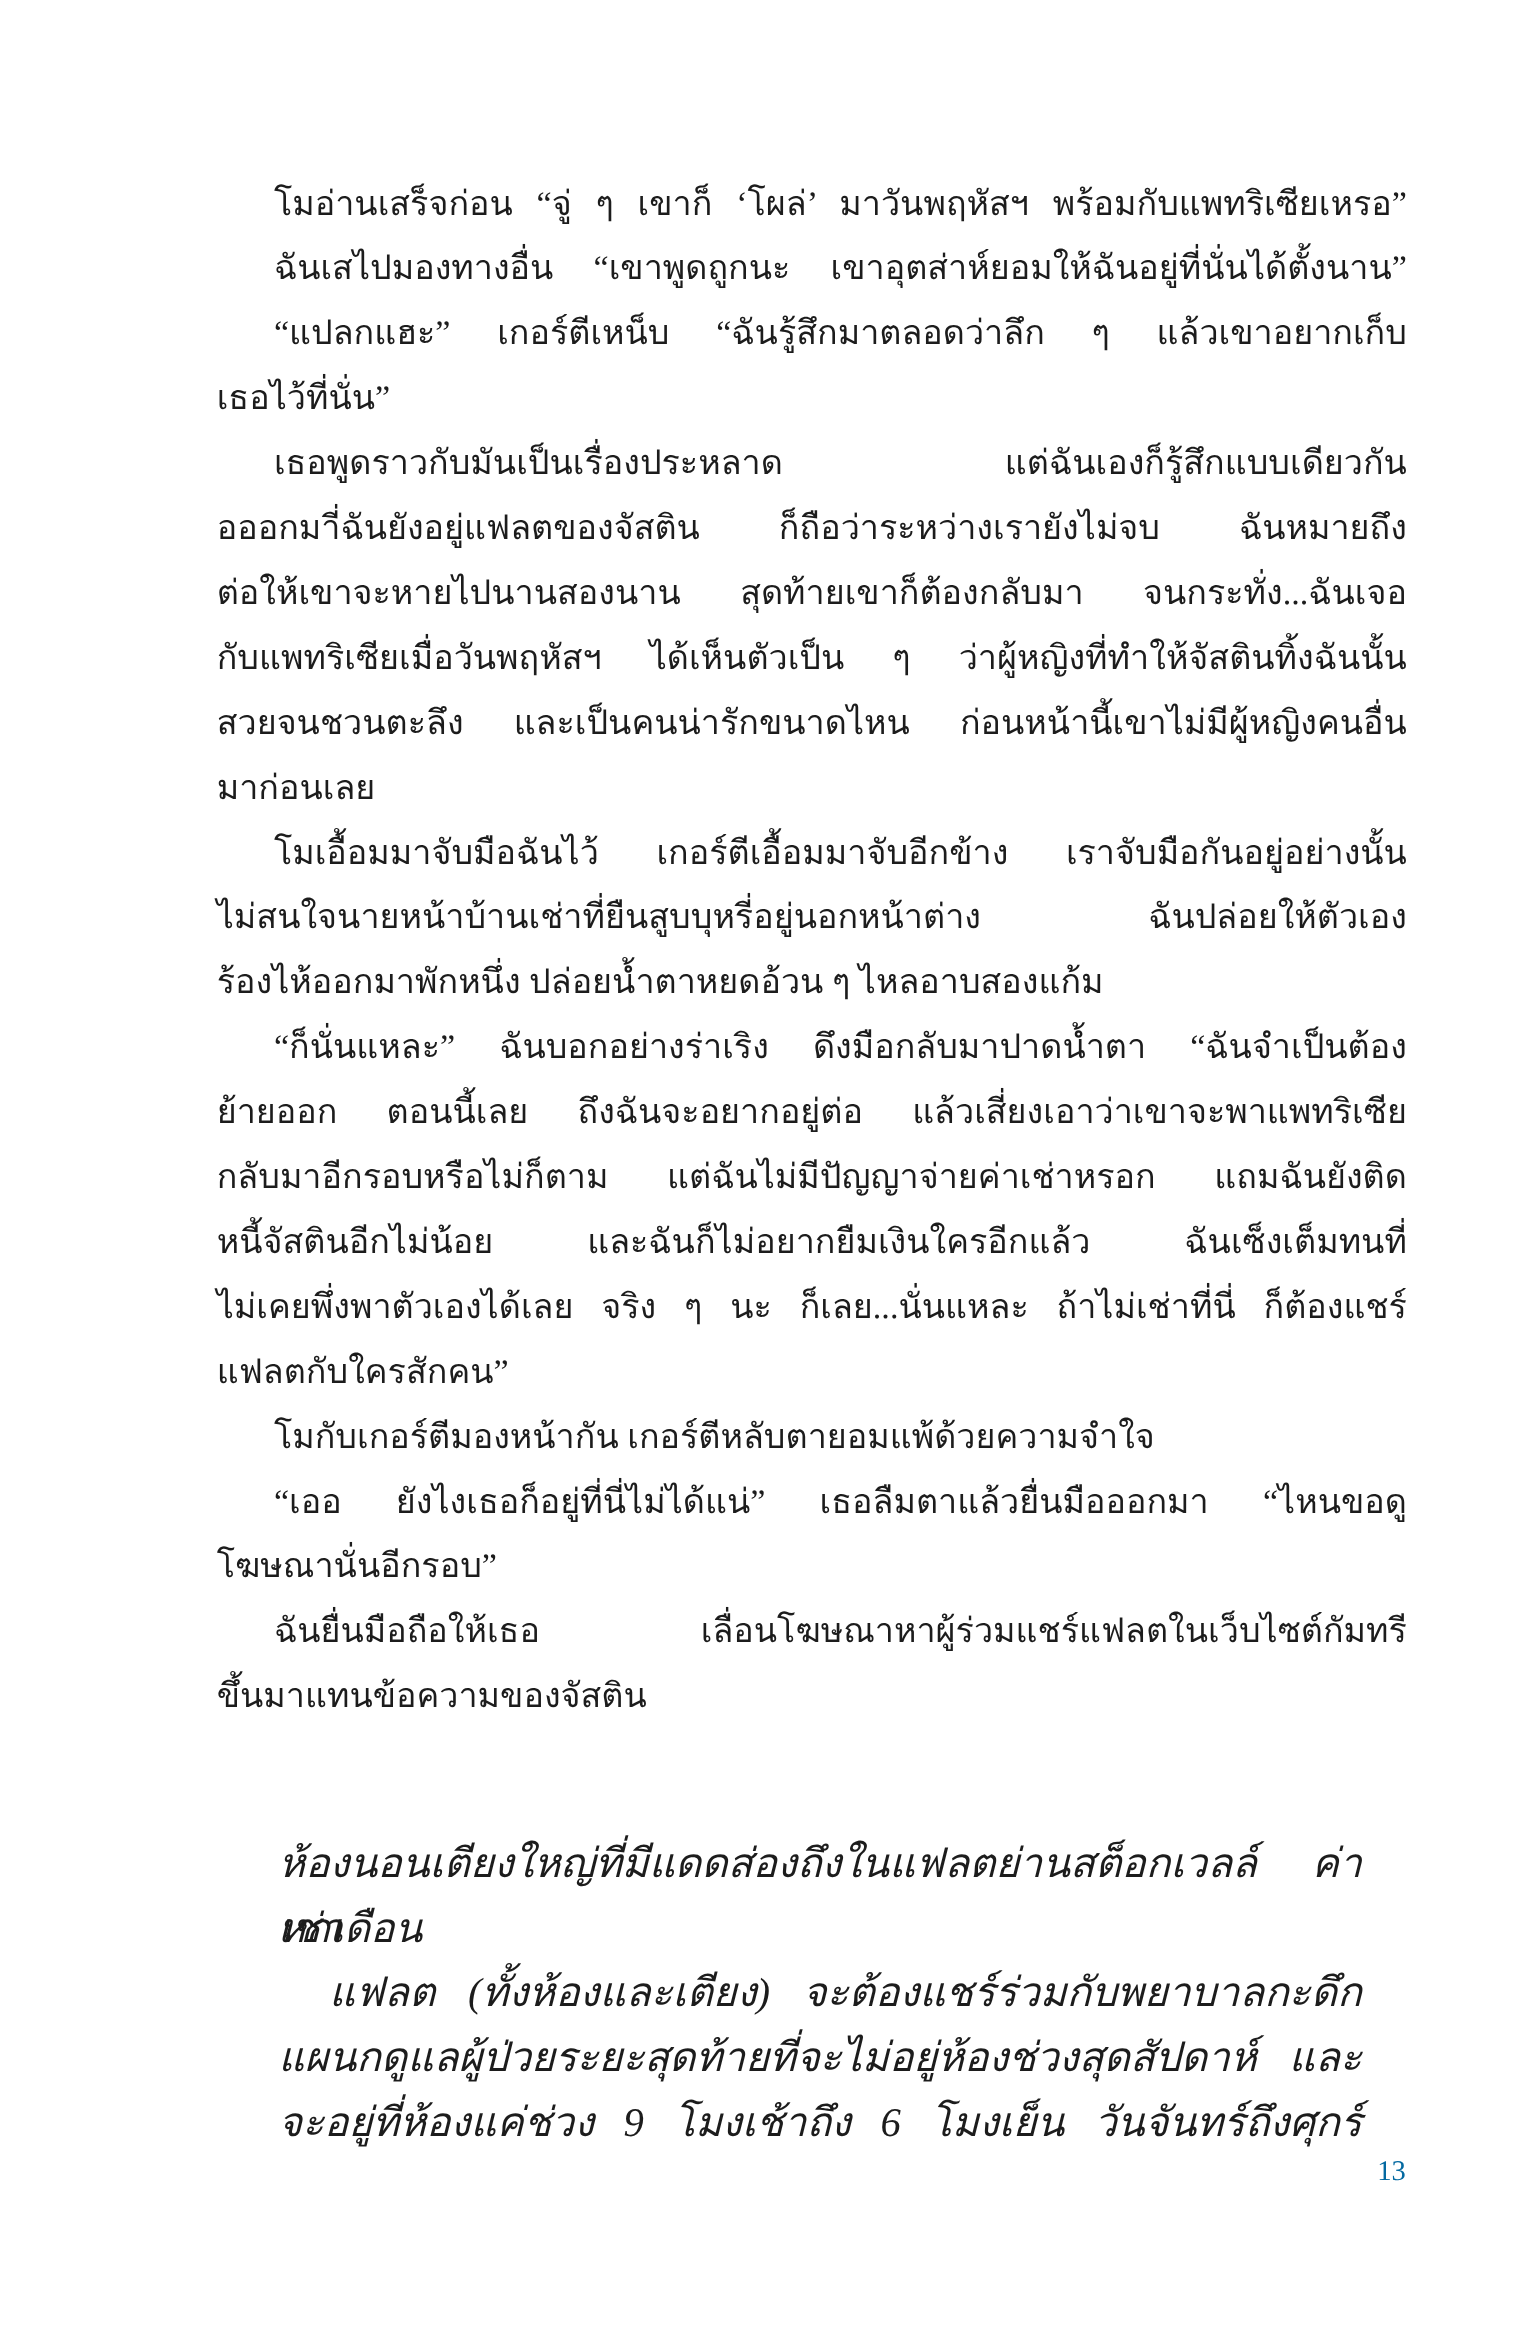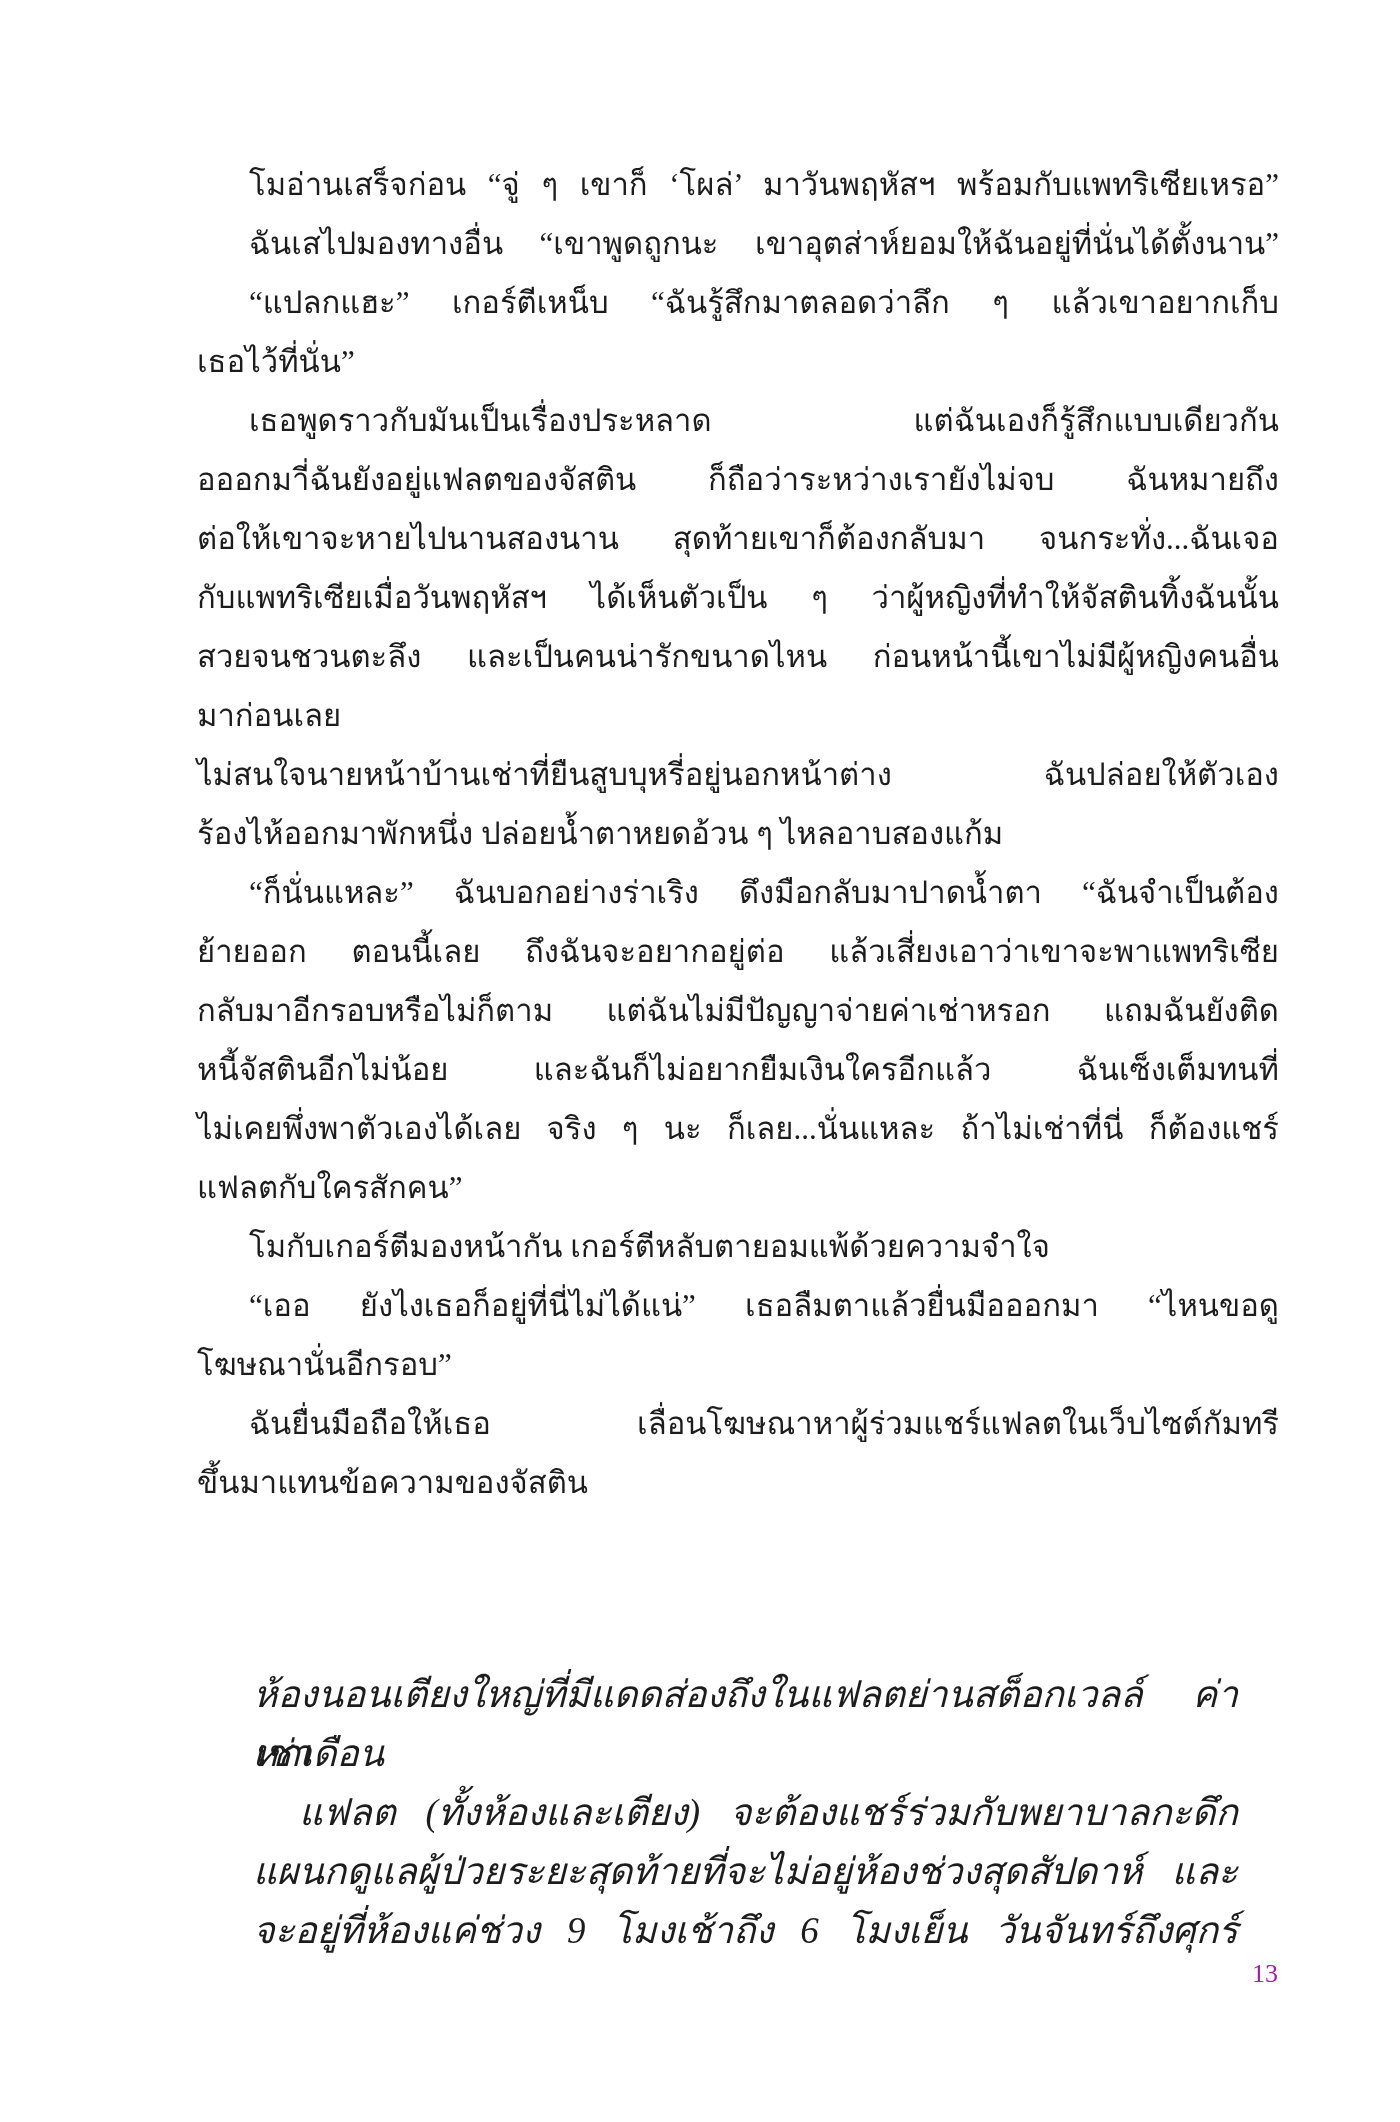--- a/index.html
+++ b/index.html
@@ -50,38 +50,39 @@
   .advert .line.indent {
     padding-left: 46px;
   }
   .page-number {
     position: absolute;
     right: 122px;
     top: 1958px;
     font-size: 26px;
     line-height: 32px;
     font-style: normal;
-    color: #a21caf;
+    color: #0369a1;
   }
 </style>
 </head>
 <body>
 
 <div class="page">
   <div class="body-text" id="body-text">
       <div class="line indent fill">โมอ่านเสร็จก่อน “จู่ ๆ เขาก็ ‘โผล่’ มาวันพฤหัสฯ พร้อมกับแพทริเซียเหรอ”</div>
       <div class="line indent fill">ฉันเสไปมองทางอื่น “เขาพูดถูกนะ เขาอุตส่าห์ยอมให้ฉันอยู่ที่นั่นได้ตั้งนาน”</div>
       <div class="line indent fill">“แปลกแฮะ” เกอร์ตีเหน็บ “ฉันรู้สึกมาตลอดว่าลึก ๆ แล้วเขาอยากเก็บ</div>
       <div class="line">เธอไว้ที่นั่น”</div>
       <div class="line indent fill">เธอพูดราวกับมันเป็นเรื่องประหลาด แต่ฉันเองก็รู้สึกแบบเดียวกัน</div>
       <div class="line fill">อออกมาี่ฉันยังอยู่แฟลตของจัสติน ก็ถือว่าระหว่างเรายังไม่จบ ฉันหมายถึง</div>
       <div class="line fill">ต่อให้เขาจะหายไปนานสองนาน สุดท้ายเขาก็ต้องกลับมา จนกระทั่ง...ฉันเจอ</div>
       <div class="line fill">กับแพทริเซียเมื่อวันพฤหัสฯ ได้เห็นตัวเป็น ๆ ว่าผู้หญิงที่ทำให้จัสตินทิ้งฉันนั้น</div>
       <div class="line fill">สวยจนชวนตะลึง และเป็นคนน่ารักขนาดไหน ก่อนหน้านี้เขาไม่มีผู้หญิงคนอื่น</div>
       <div class="line">มาก่อนเลย</div>
+      <div class="line indent fill">โมเอื้อมมาจับมือฉันไว้ เกอร์ตีเอื้อมมาจับอีกข้าง เราจับมือกันอยู่อย่างนั้น</div>
       <div class="line fill">ไม่สนใจนายหน้าบ้านเช่าที่ยืนสูบบุหรี่อยู่นอกหน้าต่าง ฉันปล่อยให้ตัวเอง</div>
       <div class="line">ร้องไห้ออกมาพักหนึ่ง ปล่อยน้ำตาหยดอ้วน ๆ ไหลอาบสองแก้ม</div>
       <div class="line indent fill">“ก็นั่นแหละ” ฉันบอกอย่างร่าเริง ดึงมือกลับมาปาดน้ำตา “ฉันจำเป็นต้อง</div>
       <div class="line fill">ย้ายออก ตอนนี้เลย ถึงฉันจะอยากอยู่ต่อ แล้วเสี่ยงเอาว่าเขาจะพาแพทริเซีย</div>
       <div class="line fill">กลับมาอีกรอบหรือไม่ก็ตาม แต่ฉันไม่มีปัญญาจ่ายค่าเช่าหรอก แถมฉันยังติด</div>
       <div class="line fill">หนี้จัสตินอีกไม่น้อย และฉันก็ไม่อยากยืมเงินใครอีกแล้ว ฉันเซ็งเต็มทนที่</div>
       <div class="line fill">ไม่เคยพึ่งพาตัวเองได้เลย จริง ๆ นะ ก็เลย...นั่นแหละ ถ้าไม่เช่าที่นี่ ก็ต้องแชร์</div>
       <div class="line">แฟลตกับใครสักคน”</div>
       <div class="line indent">โมกับเกอร์ตีมองหน้ากัน เกอร์ตีหลับตายอมแพ้ด้วยความจำใจ</div>
       <div class="line indent fill">“เออ ยังไงเธอก็อยู่ที่นี่ไม่ได้แน่” เธอลืมตาแล้วยื่นมือออกมา “ไหนขอดู</div>

